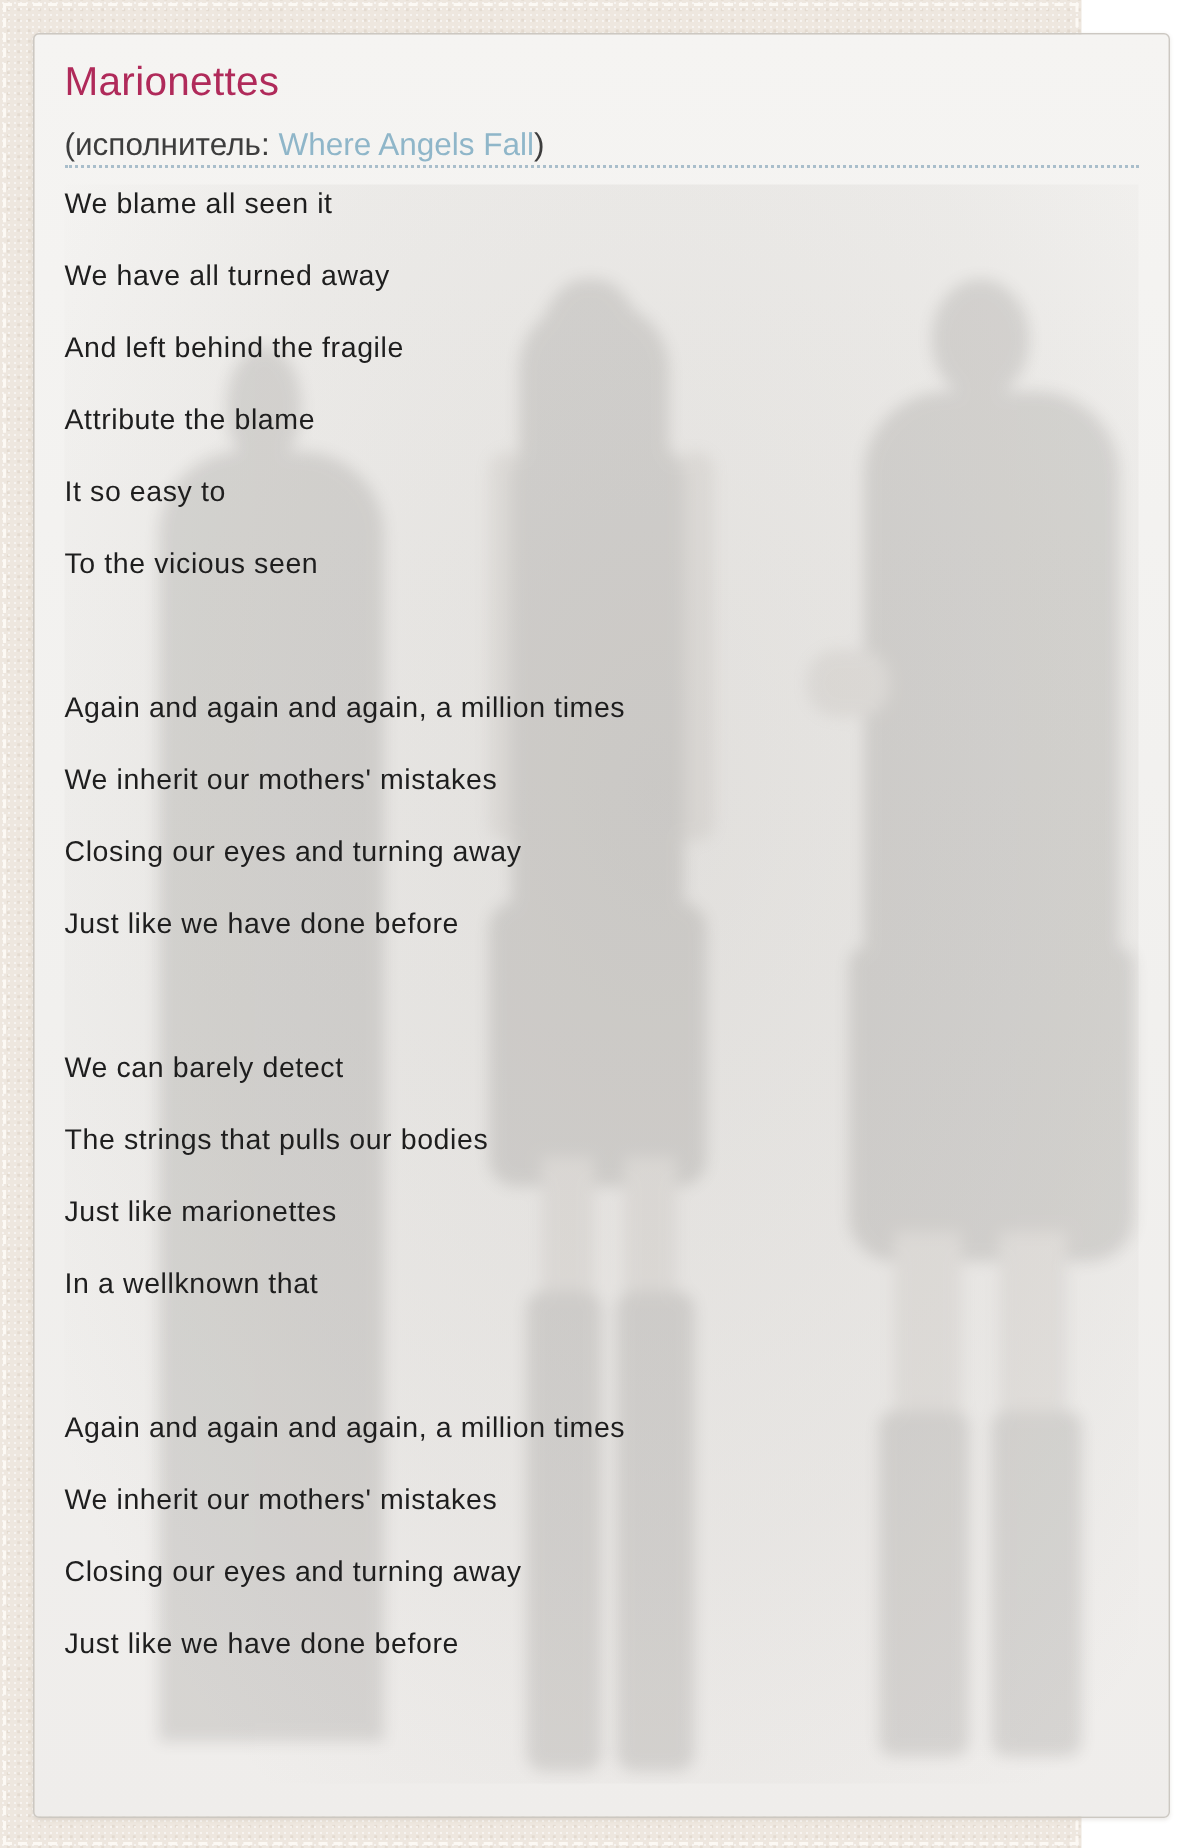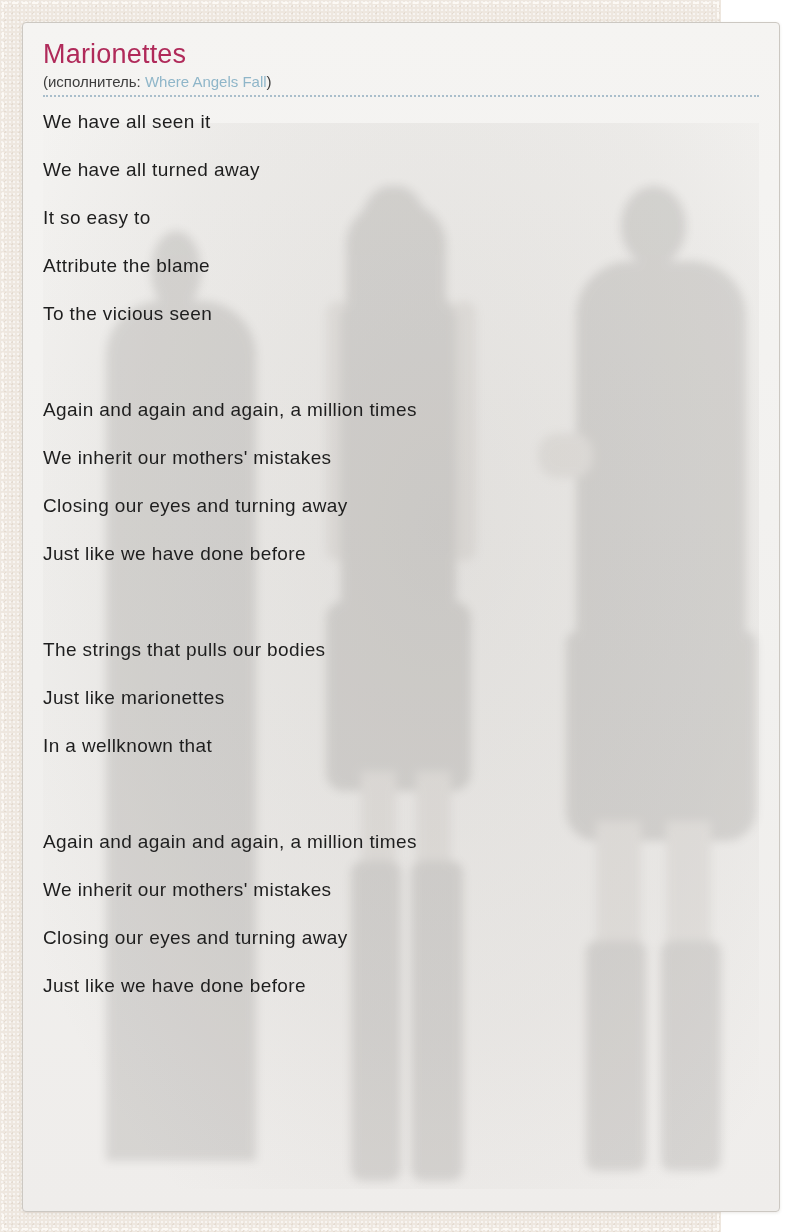--- a/index.html
+++ b/index.html
@@ -79,22 +79,22 @@
   .content { position: absolute; inset: 0; padding: 16px 20px 0 20px; }
   .title {
     margin: 0;
     font-size: 27px;
     line-height: 30px;
     font-weight: 400;
     color: #b02a5a;
     letter-spacing: 0.2px;
   }
   .artist-line {
-    margin-top: 3px;
-    font-size: 15px;
+    margin-top: 18px;
+    font-size: 21px;
     line-height: 19px;
     color: #3d3d3d;
   }
   .artist-link { color: #8fb6c9; text-decoration: none; cursor: pointer; }
   .separator {
     margin-top: 4px;
     height: 0;
     border-bottom: 2px dotted #a9becb;
   }
   .lyrics {
@@ -141,31 +141,33 @@
         <div class="dark fr-bootL"></div>
         <div class="dark fr-bootR"></div>
       </div>
     </div>
 
     <div class="content">
       <h1 class="title">Marionettes</h1>
       <div class="artist-line"><span>(исполнитель: </span><a class="artist-link" href="#">Where Angels Fall</a><span>)</span></div>
       <div class="separator"></div>
       <div class="lyrics">
-          <div class="lyric-line">We have all seen it</div>
+          <div class="lyric-line">We blame all seen it</div>
           <div class="lyric-line">We have all turned away</div>
+          <div class="lyric-line">And left behind the fragile</div>
+          <div class="lyric-line">Attribute the blame</div>
           <div class="lyric-line">It so easy to</div>
-          <div class="lyric-line">Attribute the blame</div>
           <div class="lyric-line">To the vicious seen</div>
           <div class="lyric-line">&nbsp;</div>
           <div class="lyric-line">Again and again and again, a million times</div>
           <div class="lyric-line">We inherit our mothers' mistakes</div>
           <div class="lyric-line">Closing our eyes and turning away</div>
           <div class="lyric-line">Just like we have done before</div>
           <div class="lyric-line">&nbsp;</div>
+          <div class="lyric-line">We can barely detect</div>
           <div class="lyric-line">The strings that pulls our bodies</div>
           <div class="lyric-line">Just like marionettes</div>
           <div class="lyric-line">In a wellknown that</div>
           <div class="lyric-line">&nbsp;</div>
           <div class="lyric-line">Again and again and again, a million times</div>
           <div class="lyric-line">We inherit our mothers' mistakes</div>
           <div class="lyric-line">Closing our eyes and turning away</div>
           <div class="lyric-line">Just like we have done before</div>
         </div>
     </div>

